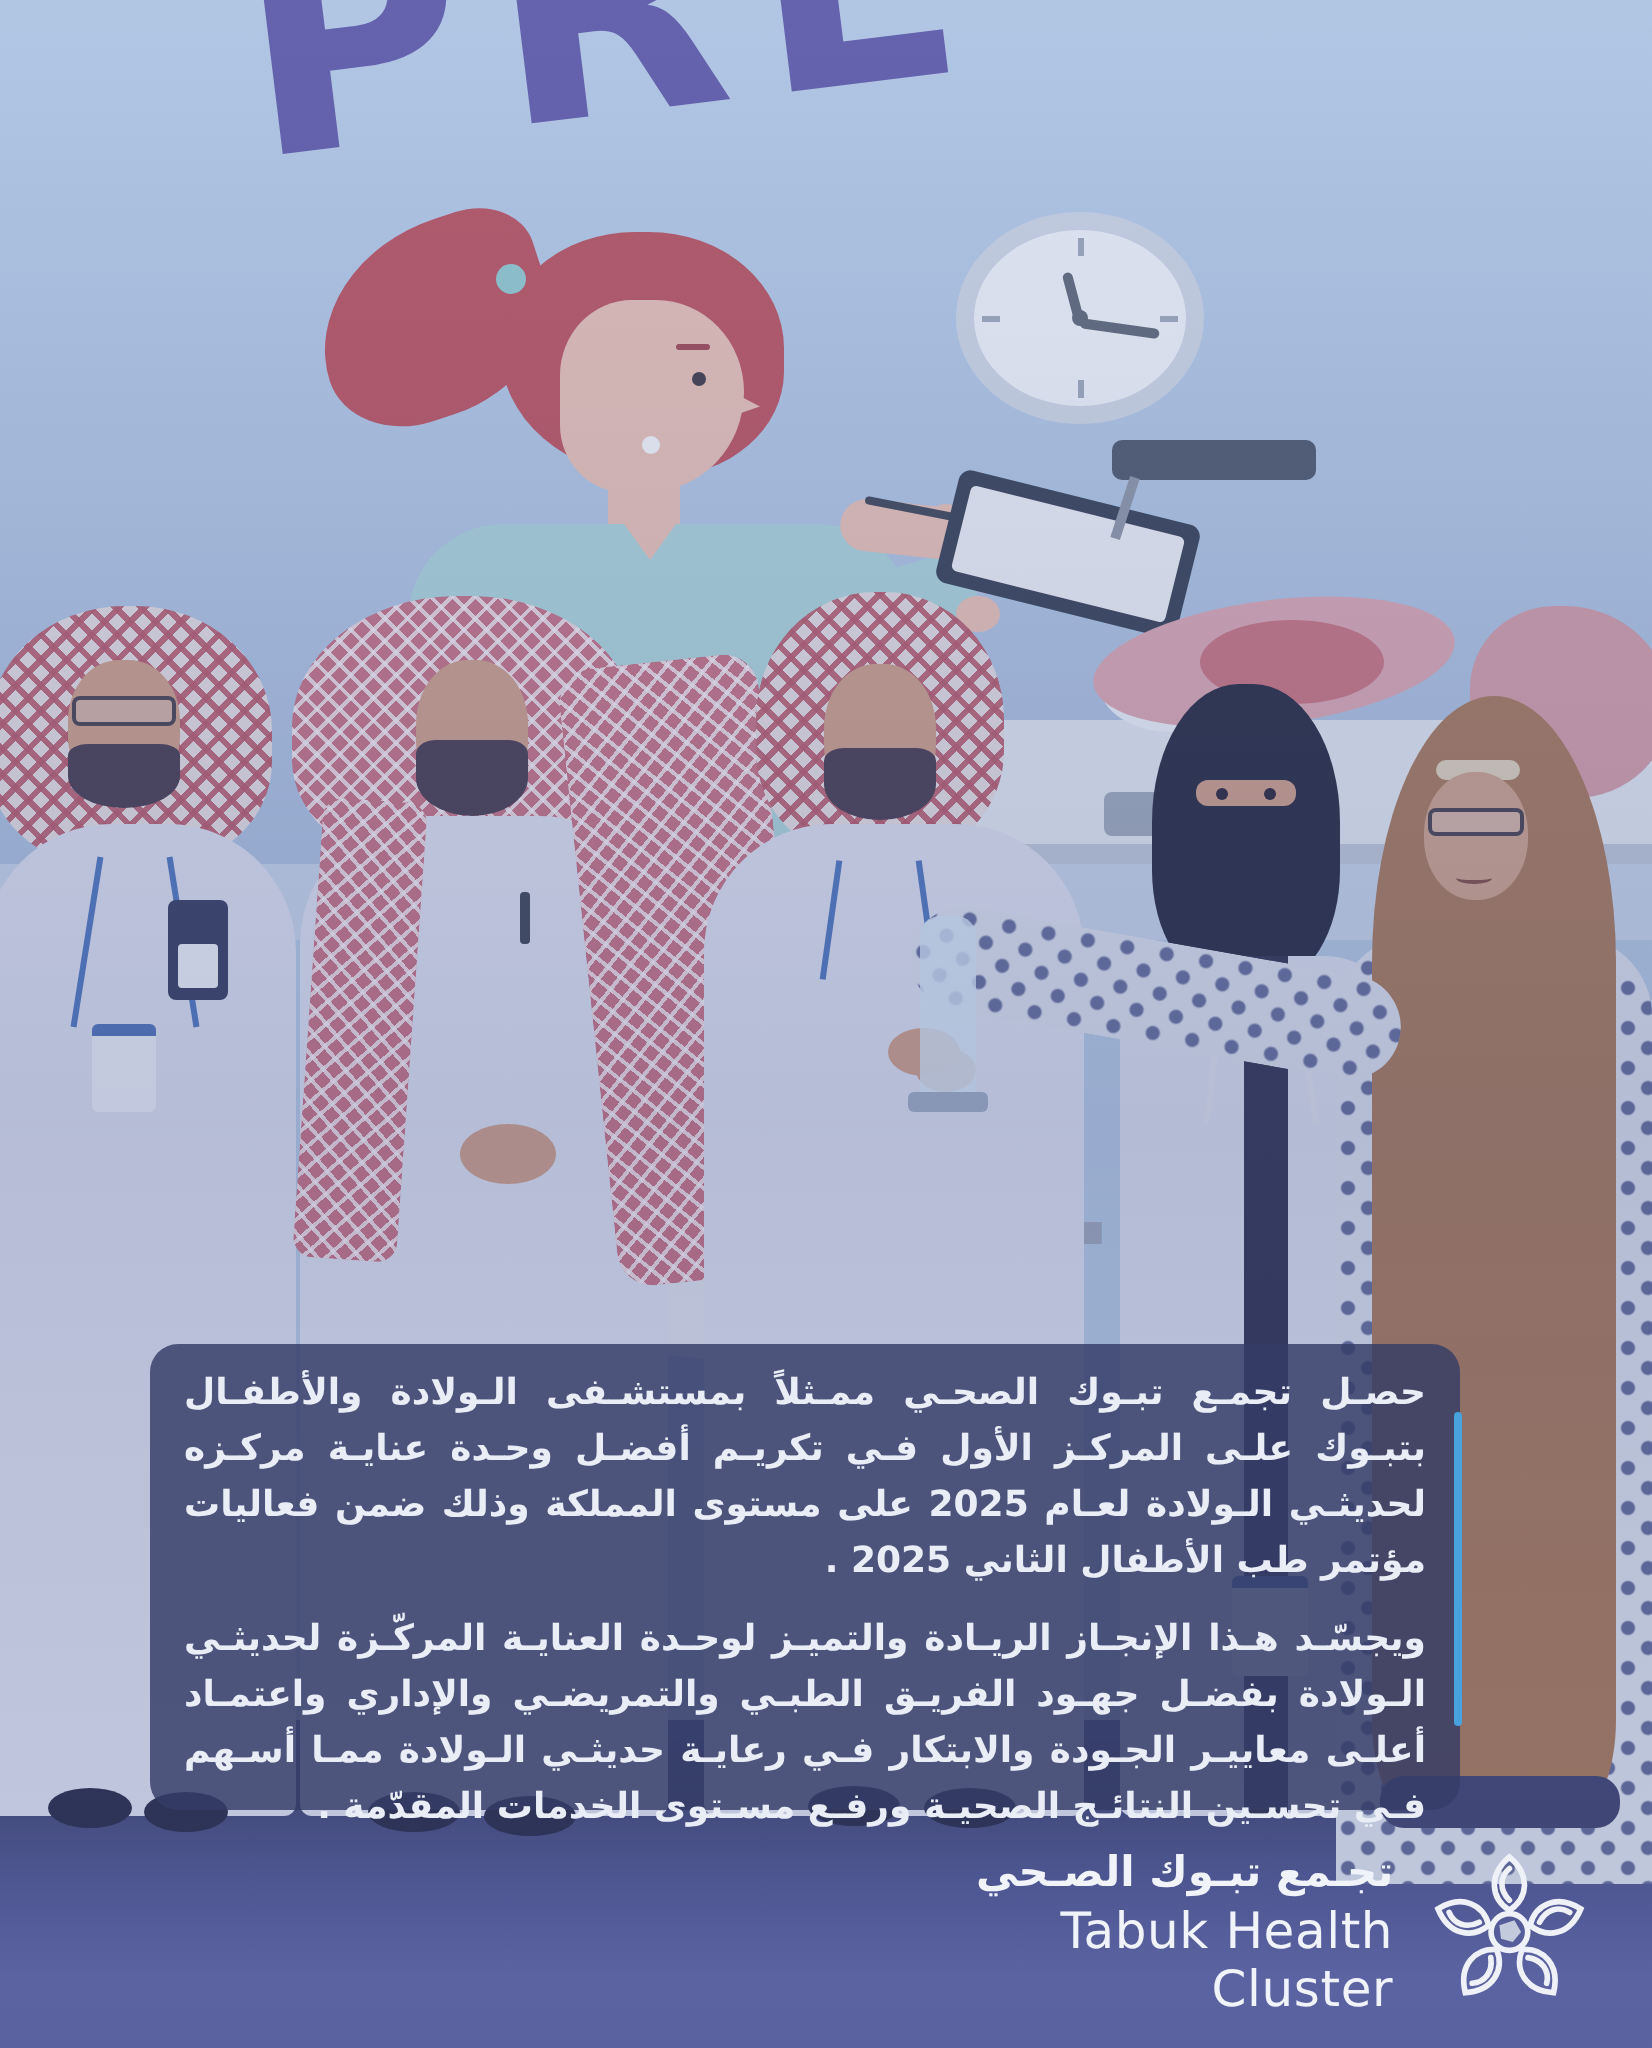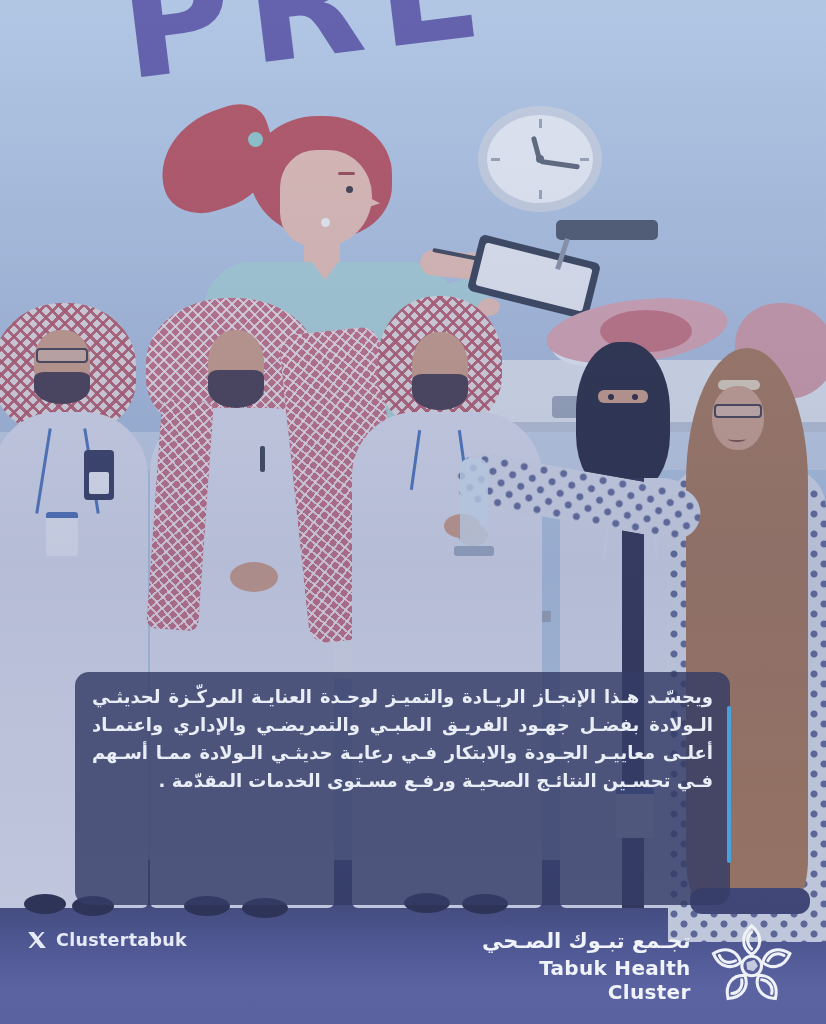--- a/index.html
+++ b/index.html
@@ -180,21 +180,21 @@
   .contact{left:28px;top:930px;width:220px;height:70px;}
   .crow{position:static;display:flex;align-items:center;gap:10px;color:#e6eaf4;
         font-weight:bold;margin-bottom:8px;}
   .crow svg{position:static;flex:0 0 auto;}
   .crow span{position:static;font-size:17.5px;letter-spacing:.3px;}
   .brand{right:30px;top:916px;width:340px;height:100px;display:flex;align-items:center;
          justify-content:flex-end;gap:16px;}
   .brand-text{position:static;text-align:right;color:#f0f3fa;}
   .brand-text .ar{position:static;font-size:21px;font-weight:bold;direction:rtl;
                   margin-bottom:3px;}
-  .brand-text .en{position:static;font-size:20px;font-weight:bold;letter-spacing:.3px;}
+  .brand-text .en{position:static;font-size:25px;font-weight:normal;letter-spacing:.3px;}
   .flower{position:static;}
 </style>
 </head>
 <body>
 
 <div class="stage">
 
   <div class="photo" style="position:absolute;inset:0;">
     <div class="sky"></div>
     <div class="pr">PRE</div>
@@ -302,30 +302,25 @@
     <div class="shoe s2b"></div>
     <div class="shoe s3a"></div>
     <div class="shoe s3b"></div>
     <div class="s5"></div>
   </div>
 
   <div class="tint"></div>
 
   <div class="panel">
     <div class="accent"></div>
+    <p>حصـل تجمـع تبـوك الصحـي ممـثلاً بمستشـفى الـولادة والأطفـال بتبـوك علـى المركـز الأول فـي تكريـم أفضـل وحـدة عنايـة مركـزه لحديثـي الـولادة لعـام 2025 على مستوى المملكة وذلك ضمن فعاليات مؤتمر طب الأطفال الثاني 2025 .</p>
     <p>ويجسّـد هـذا الإنجـاز الريـادة والتميـز لوحـدة العنايـة المركّـزة لحديثـي الـولادة بفضـل جهـود الفريـق الطبـي والتمريضـي والإداري واعتمـاد أعلـى معاييـر الجـودة والابتكار فـي رعايـة حديثـي الـولادة ممـا أسـهم فـي تحسـين النتائـج الصحيـة ورفـع مسـتوى الخدمات المقدّمة .</p>
   </div>
 
   <div class="contact">
-    <div class="crow">
-      <svg width="18" height="18" viewBox="0 0 24 24">
-        <path fill="#e6eaf4" d="M18.6 1.2h3.6l-7.9 9.1L23.8 22.8h-7.3l-5.7-7.5-6.5 7.5H.7l8.5-9.7L.3 1.2h7.5l5.2 6.9 5.6-6.9z"></path>
-      </svg>
-      <span>Clustertabuk</span>
-    </div>
   </div>
 
   <div class="brand">
     <div class="brand-text">
       <div class="ar">تجـمع تبـوك الصـحي</div>
       <div class="en">Tabuk Health Cluster</div>
     </div>
     <svg class="flower" width="92" height="96" viewBox="-50 -52 100 104">
       <g stroke="#eef1f8" stroke-width="3.4" fill="none" stroke-linecap="round">
         <circle r="11"></circle>

